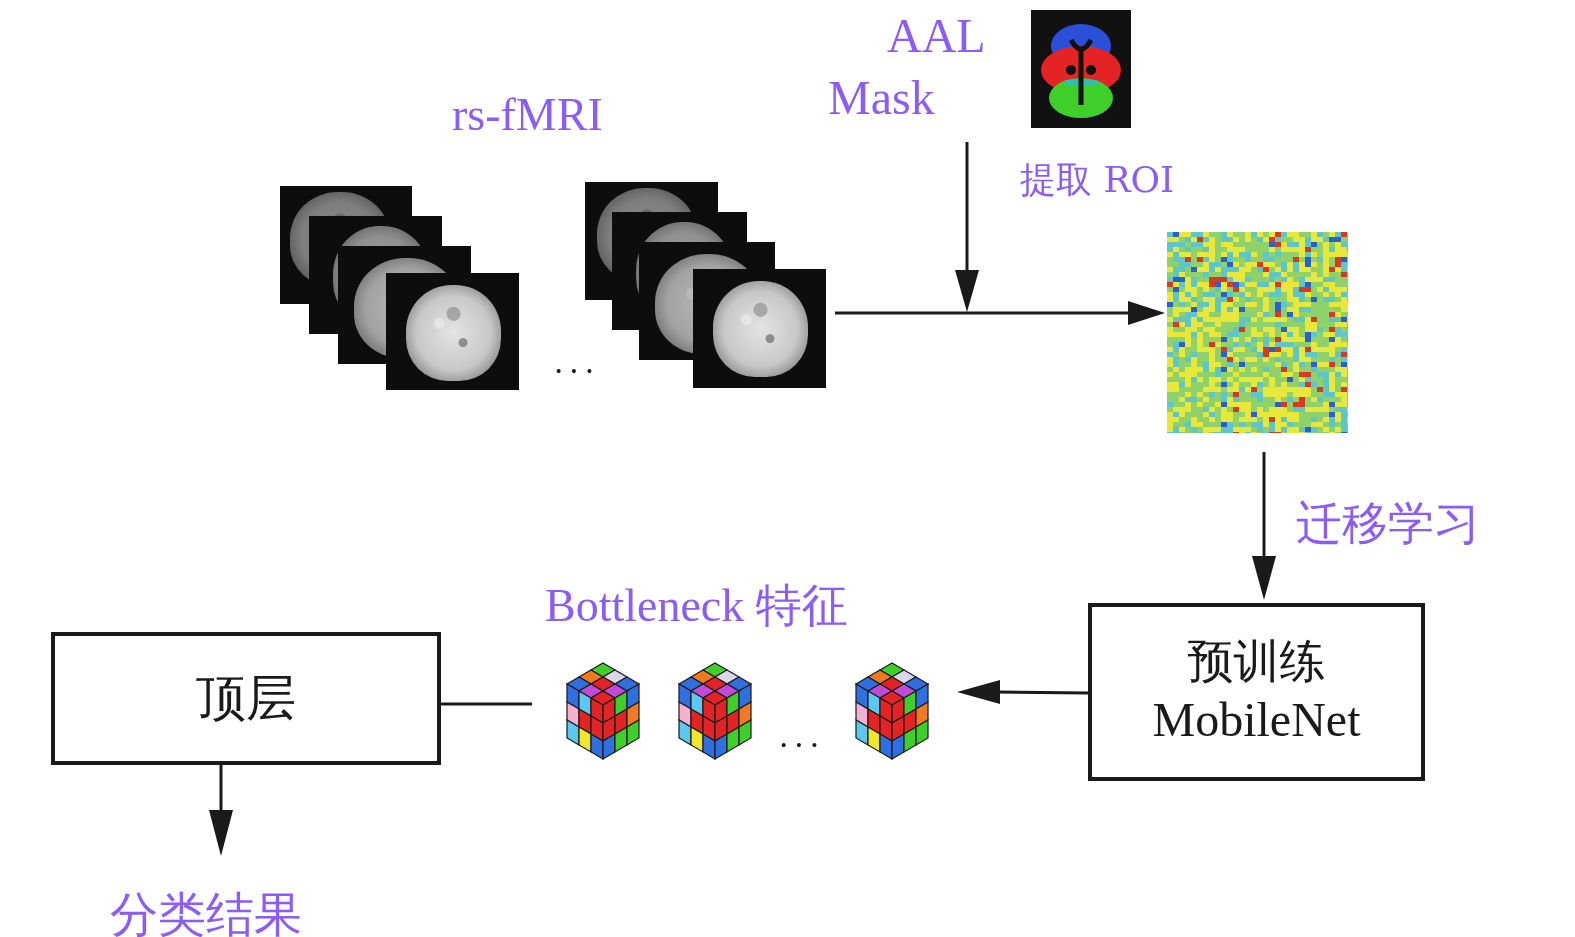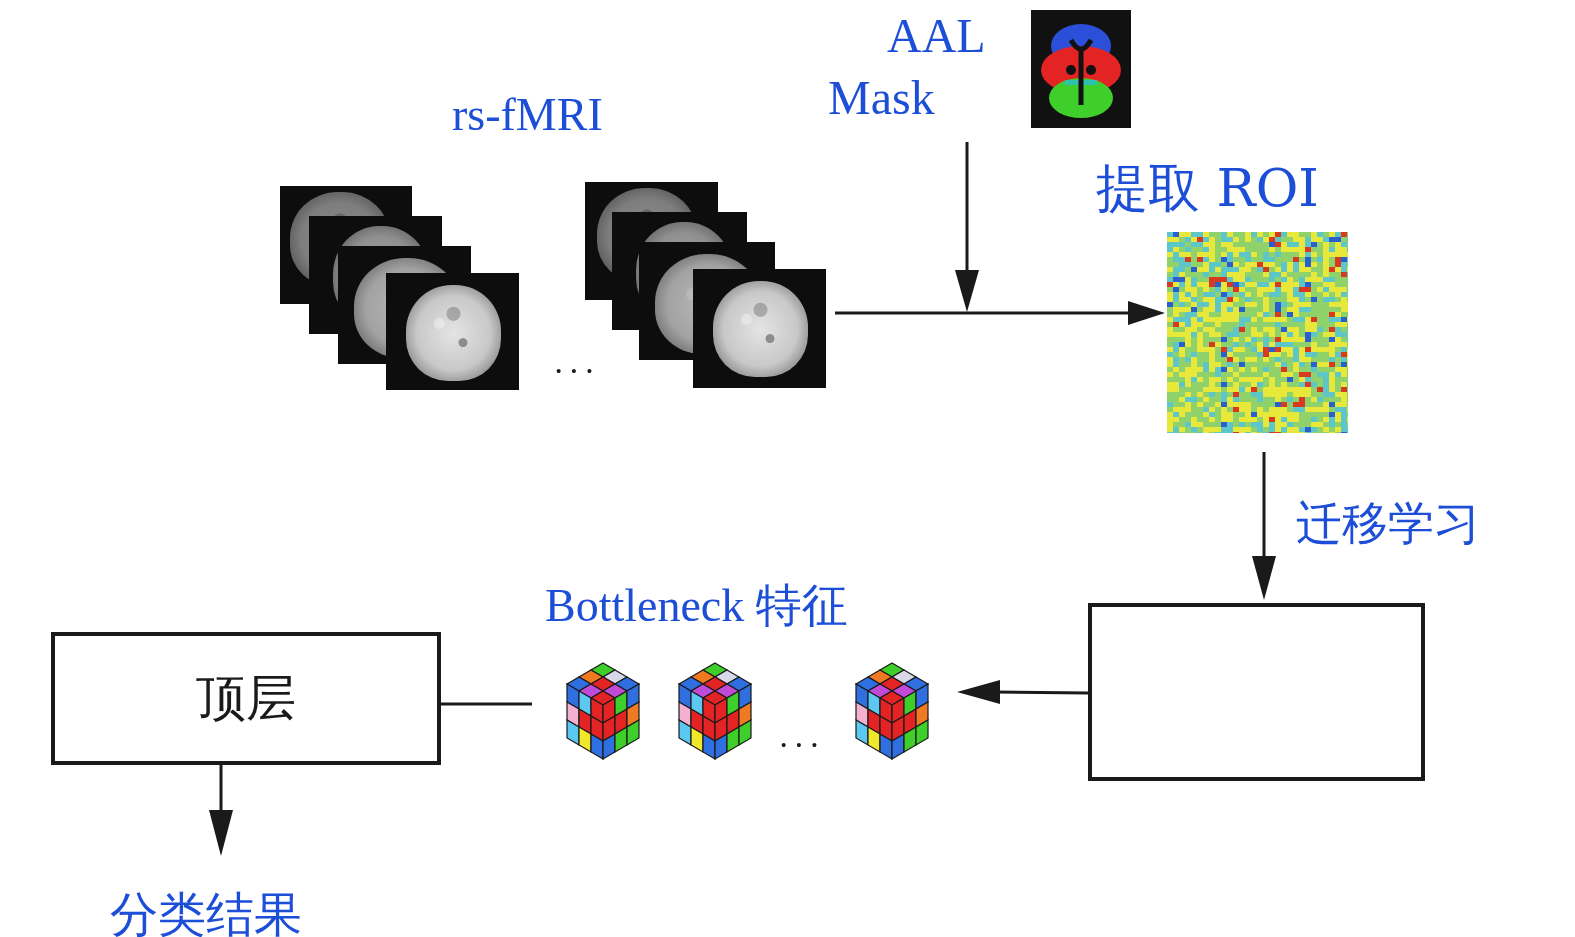--- a/index.html
+++ b/index.html
@@ -1,18 +1,18 @@
 <!DOCTYPE html>
 <html><head>
   <meta charset="utf-8">
   <style>
     html, body { margin: 0; padding: 0; background: #ffffff; }
     body { width: 1575px; height: 937px; position: relative; overflow: hidden;
            font-family: "Liberation Serif", "DejaVu Serif", serif; color: #1a1a1a; }
-    .lbl { position: absolute; white-space: nowrap; line-height: 1; color: #1d4ed8; }
+    .lbl { position: absolute; white-space: nowrap; line-height: 1; color: #8b5cf6; }
     .en { font-family: "Liberation Serif", serif; }
     .cn { font-family: "DejaVu Serif", "Liberation Serif", serif; }
     svg#canvas { position: absolute; left: 0; top: 0; }
     .box { position: absolute; border: 4px solid #1a1a1a; box-sizing: border-box; background: #fff;
            display: flex; flex-direction: column; align-items: center; justify-content: center; }
     .slice { position: absolute; background: #0d0d0d; overflow: hidden; }
     .slice .brain { position: absolute; border-radius: 48% 48% 44% 44%;
       background:
         radial-gradient(circle at 35% 40%, rgba(255,255,255,0.35) 0 6%, transparent 7%),
         radial-gradient(circle at 60% 60%, rgba(90,90,90,0.6) 0 5%, transparent 6%),
@@ -90,21 +90,21 @@
   <rect x="0" y="0" width="100" height="118" fill="#111"></rect>
   <ellipse cx="50" cy="36" rx="30" ry="22" fill="#2b4fd8"></ellipse>
   <ellipse cx="50" cy="60" rx="40" ry="24" fill="#e42424"></ellipse>
   <ellipse cx="50" cy="88" rx="32" ry="20" fill="#3fcf2a"></ellipse>
   <rect x="34" y="70" width="32" height="5" fill="#30c0b0"></rect>
   <path d="M40,30 Q50,48 60,30 M50,40 L50,95" stroke="#111" stroke-width="5" fill="none"></path>
   <circle cx="40" cy="60" r="5" fill="#111"></circle>
   <circle cx="60" cy="60" r="5" fill="#111"></circle>
 </svg>
 
-<div class="lbl cn" style="left:1096px; top:162px; font-size:52px;">提取 ROI</div>
+<div class="lbl cn" style="left:1020px; top:162px; font-size:36px;">提取 ROI</div>
 
 <svg id="heatmap" style="position:absolute; left:1167px; top:232px;" width="181" height="201">
     <rect width="181" height="201" fill="#8fd16a"></rect>
     <rect x="0" y="0" width="6" height="5" fill="#5cc6c8"></rect>
     <rect x="6" y="0" width="6" height="5" fill="#2a5fd0"></rect>
     <rect x="12" y="0" width="6" height="5" fill="#e7e83a"></rect>
     <rect x="18" y="0" width="6" height="5" fill="#e7e83a"></rect>
     <rect x="24" y="0" width="6" height="5" fill="#5cc6c8"></rect>
     <rect x="30" y="0" width="6" height="5" fill="#5cc6c8"></rect>
     <rect x="36" y="0" width="6" height="5" fill="#e7e83a"></rect>
@@ -911,20 +911,22 @@
     <rect x="132" y="200" width="6" height="5" fill="#e7e83a"></rect>
     <rect x="138" y="200" width="6" height="5" fill="#5cc6c8"></rect>
     <rect x="162" y="200" width="6" height="5" fill="#e7e83a"></rect>
     <rect x="174" y="200" width="6" height="5" fill="#2a5fd0"></rect>
     <rect x="180" y="200" width="6" height="5" fill="#5cc6c8"></rect>
   </svg>
 
 <div class="lbl cn" style="left:1296px; top:500px; font-size:46px;">迁移学习</div>
 
 <div class="box" style="left:1088px; top:603px; width:337px; height:178px;">
+  <div class="cn" style="font-size:46px; line-height:1.2;">预训练</div>
+  <div class="en" style="font-size:48px; line-height:1.25;">MobileNet</div>
 </div>
 
 <div class="lbl" style="left:545px; top:583px; font-size:46px;">
   <span class="en">Bottleneck 特征</span>
 </div>
 
 <svg class="cube" style="left:553px; top:655px;" viewBox="0 0 100 112">
     <path d="M50,8 L62,15 L50,22 L38,15 Z" fill="#3fcf2a" stroke="#1a1a1a" stroke-width="1.2"></path>
     <path d="M38,15 L50,22 L38,29 L26,22 Z" fill="#f07a22" stroke="#1a1a1a" stroke-width="1.2"></path>
     <path d="M62,15 L74,22 L62,29 L50,22 Z" fill="#d8d8e8" stroke="#1a1a1a" stroke-width="1.2"></path>

